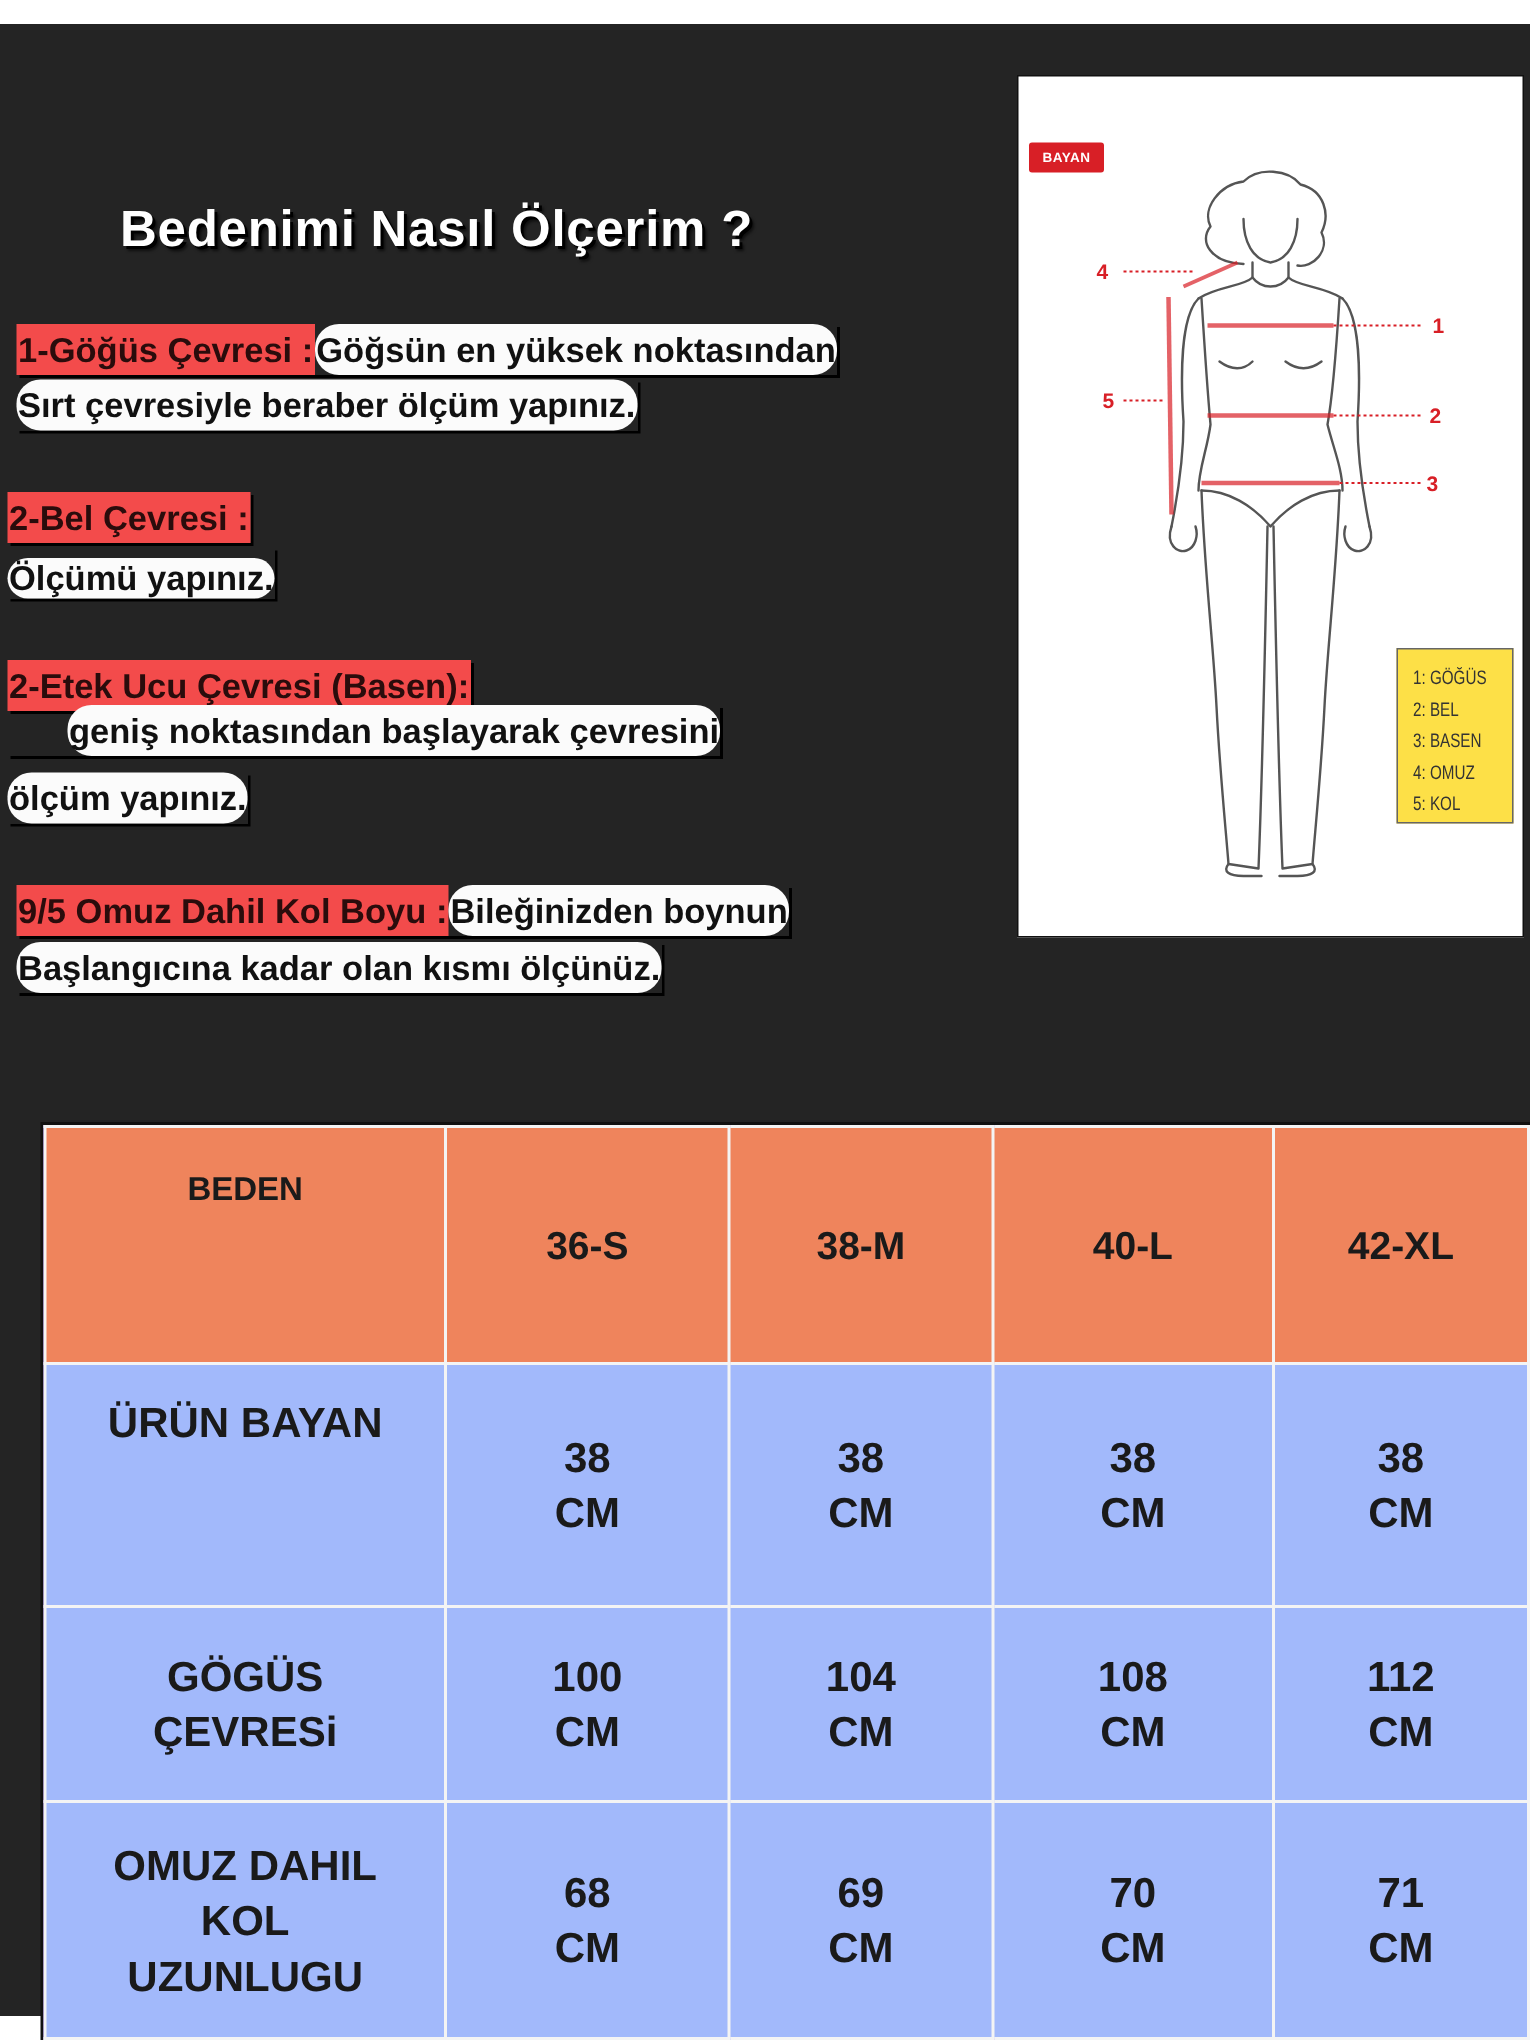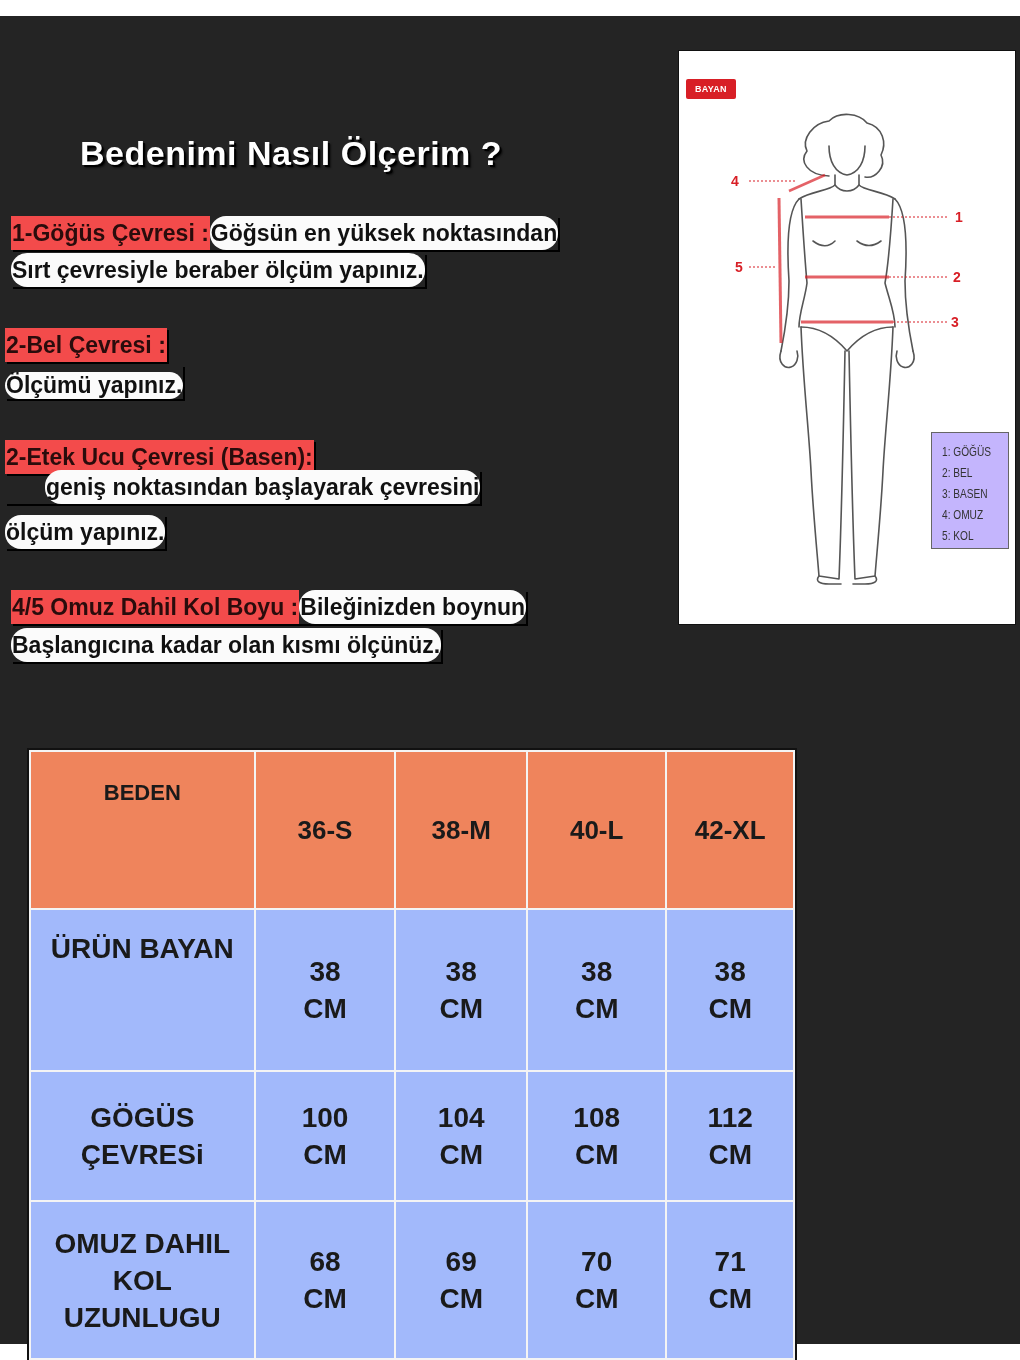--- a/index.html
+++ b/index.html
@@ -27,35 +27,35 @@
     }
     .line span { display: flex; align-items: center; padding: 0 1px; color: #111; }
     .line .lbl { background: #f34b4b; color: #2a0c0c; }
     .line .txt { background: #fbfbfb; border-radius: 16px; }
     .figure-box {
       position: absolute; left: 678px; top: 50px; width: 336px; height: 573px;
       background: #ffffff; border: 1px solid #111;
     }
     .figure-box svg { position: absolute; left: 0; top: 0; }
     .bayan {
-      position: absolute; left: 7px; top: 28px; width: 50px; height: 20px;
+      position: absolute; left: 7px; top: 44px; width: 50px; height: 20px;
       background: #d81f26; color: #fff; font-size: 9px; font-weight: bold;
       display: flex; align-items: center; justify-content: center;
       border-radius: 2px; letter-spacing: 0.3px;
     }
     .legend {
       position: absolute; left: 252px; top: 381px; width: 78px; height: 117px;
-      border: 1.5px solid #666; background: #c4b5fd; box-sizing: border-box;
+      border: 1.5px solid #666; background: #fde047; box-sizing: border-box;
       padding: 8px 0 0 10px;
       font-family: "Liberation Sans Narrow", "Liberation Sans", sans-serif;
       font-size: 13px; color: #333; line-height: 21px;
     }
     .legend div { white-space: nowrap; transform: scaleX(0.78); transform-origin: left; }
     .size-table {
-      position: absolute; left: 29px; top: 750px; width: 766px; height: 562px;
+      position: absolute; left: 29px; top: 750px; width: 991px; height: 562px;
       border-collapse: collapse; background: #8b5cf6;
       box-shadow: 0 0 0 2px #111;
     }
     .size-table td, .size-table th {
       border: 2px solid #f4f4f4; text-align: center; color: #1a1a1a;
       font-weight: normal; padding: 0;
     }
     .size-table thead th {
       background: #ef845c; height: 128px; font-weight: bold;
       font-size: 26px; vertical-align: middle;
@@ -95,21 +95,21 @@
   <span class="lbl">2-Etek Ucu Çevresi (Basen):</span>
 </div>
 <div class="line" style="left:5px; top:470px;padding-left:40px;">
   <span class="txt">geniş noktasından başlayarak çevresini</span>
 </div>
 <div class="line" style="left:5px; top:515px;">
   <span class="txt">ölçüm yapınız.</span>
 </div>
 
 <div class="line" style="left:11px; top:590px;">
-  <span class="lbl">4/5 Omuz Dahil Kol Boyu :</span>
+  <span class="lbl">9/5 Omuz Dahil Kol Boyu :</span>
   <span class="txt">Bileğinizden boynun</span>
 </div>
 <div class="line" style="left:11px; top:628px;">
   <span class="txt">Başlangıcına kadar olan kısmı ölçünüz.</span>
 </div>
 
 <div class="figure-box">
   <div class="bayan">BAYAN</div>
   <svg width="336" height="573" viewBox="0 0 336 573">
     <g fill="none" stroke="#555" stroke-width="1.6" stroke-linecap="round" stroke-linejoin="round">

